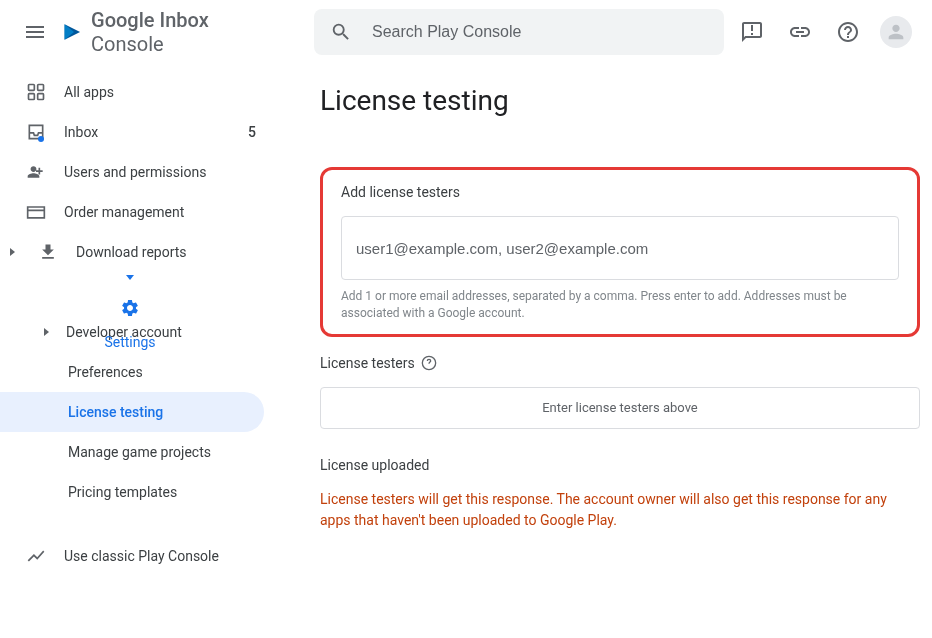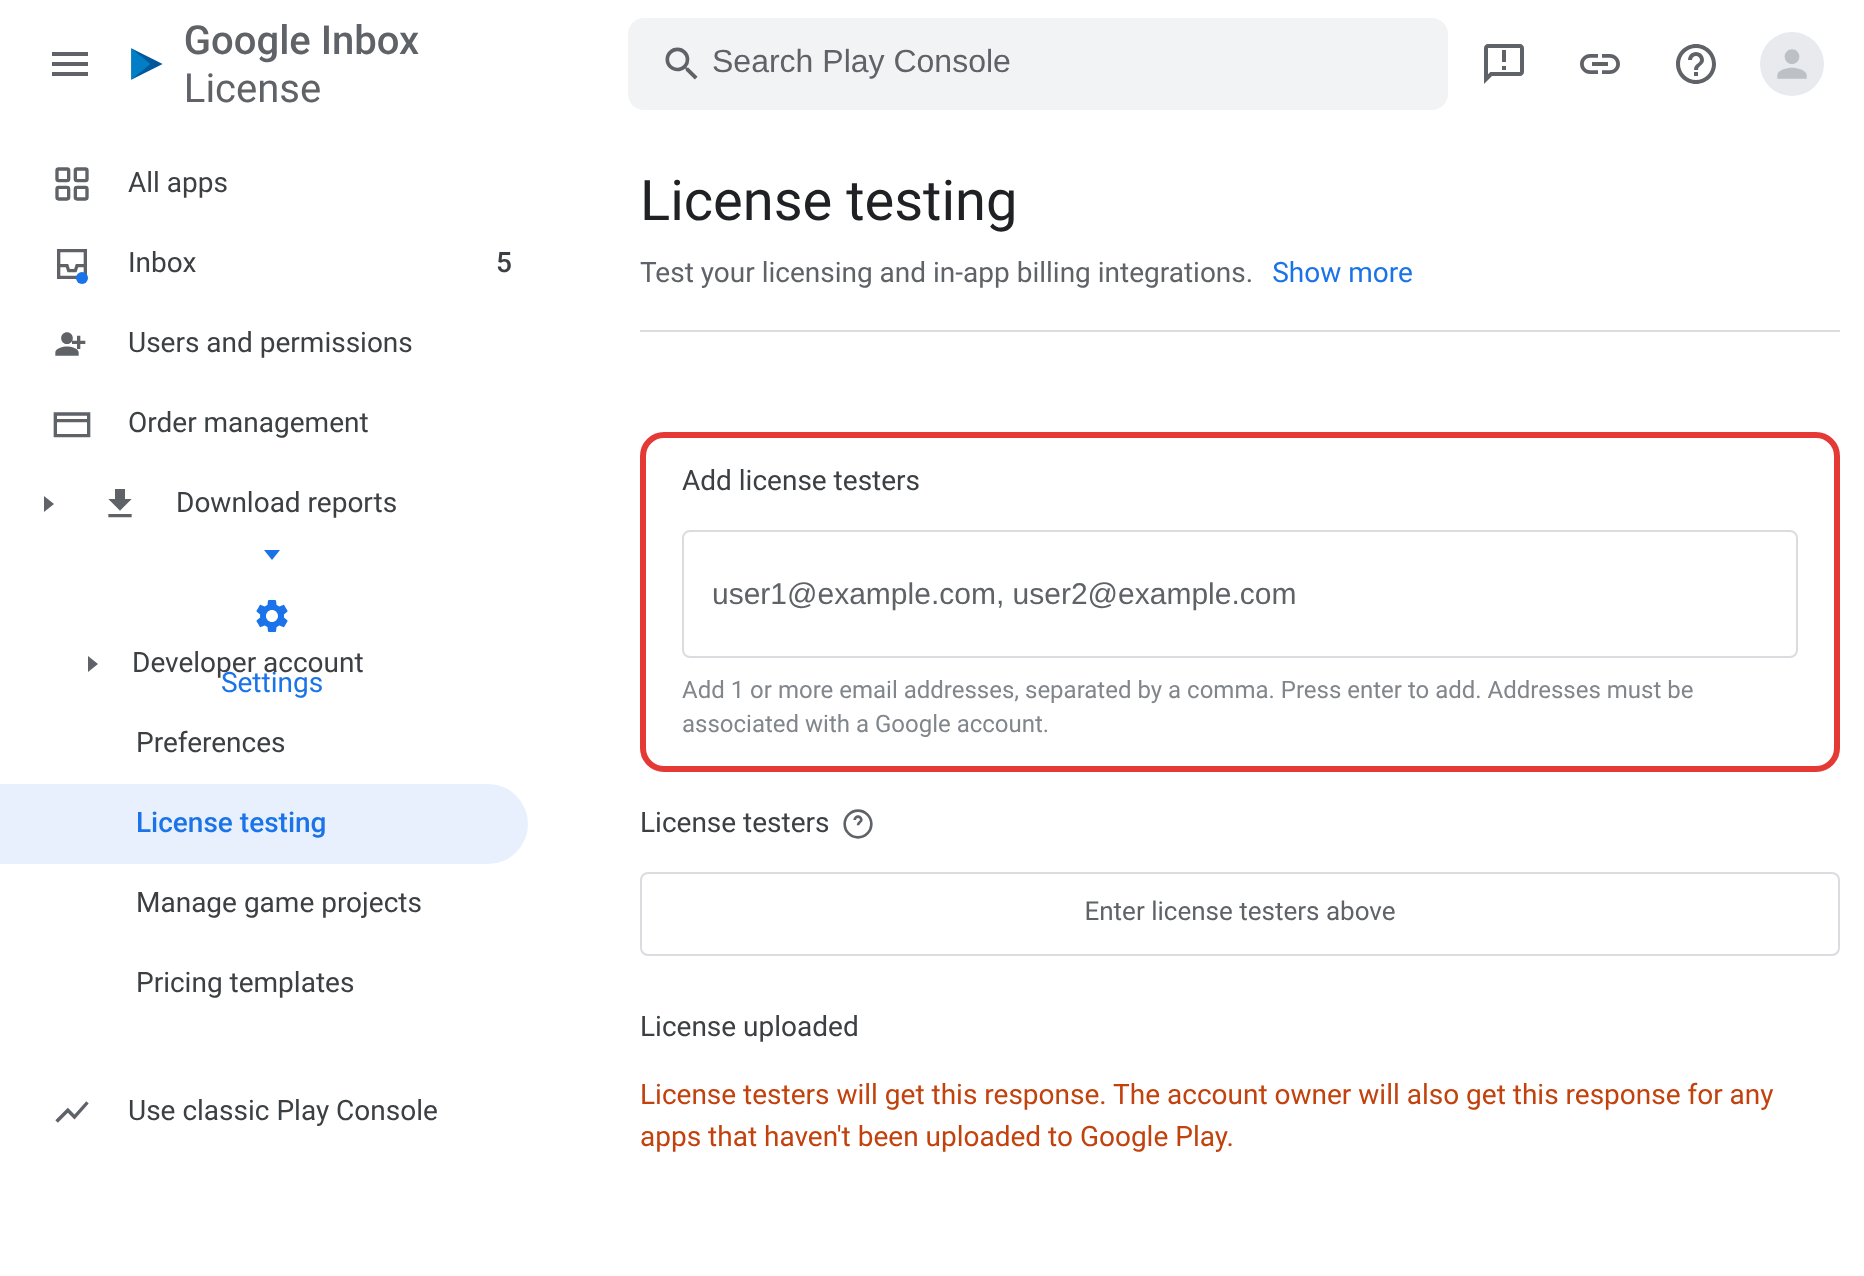--- a/index.html
+++ b/index.html
@@ -41,21 +41,21 @@
     .logo-text .bold { color: #5f6368; font-weight: 500; }
     .search-container {
       margin-left: 60px;
       flex: 0 0 410px;
       background: #f1f3f4;
       border-radius: 8px;
       height: 46px;
       display: flex;
       align-items: center;
       padding: 0 16px;
-      gap: 4px;
+      gap: 20px;
     }
     .search-input {
       border: none;
       background: transparent;
       outline: none;
       font-size: 16px;
       flex: 1;
       color: #3c4043;
     }
     .search-input::placeholder { color: #5f6368; }
@@ -96,21 +96,21 @@
       display: flex;
       align-items: center;
       height: 40px;
       padding: 0 24px;
       cursor: pointer;
       font-size: 14px;
       color: #3c4043;
       position: relative;
       gap: 16px;
     }
-    .nav-item.has-caret { padding-left: 16px; }
+    .nav-item.has-caret { padding-left: 4px; }
     .nav-item .caret {
       width: 16px;
       display: flex;
       justify-content: center;
       color: #5f6368;
     }
     .nav-item .nav-icon {
       width: 24px;
       display: flex;
       justify-content: center;
@@ -248,21 +248,21 @@
   <div class="hamburger">
     <svg width="24" height="24" viewBox="0 0 24 24">
         <path fill="#5f6368" d="M3 18h18v-2H3v2zm0-5h18v-2H3v2zm0-7v2h18V6H3z"></path>
       </svg>
   </div>
   <div class="logo">
     <svg width="26" height="26" viewBox="0 0 24 24">
         <path fill="#01579b" d="M3 3l18 9-18 9z"></path>
         <path fill="#0288d1" d="M3 3l11 9-11 9z" opacity="0.8"></path>
       </svg>
-    <span class="logo-text"><span class="bold">Google Inbox</span><span> License</span></span>
+    <span class="logo-text"><span class="bold">Google Inbox</span><span> Console</span></span>
   </div>
   <div class="search-container">
     <svg width="22" height="22" viewBox="0 0 24 24">
         <path fill="#5f6368" d="M15.5 14h-.79l-.28-.27A6.471 6.471 0 0016 9.5 6.5 6.5 0 109.5 16c1.61 0 3.09-.59 4.23-1.57l.27.28v.79l5 4.99L20.49 19l-4.99-5zm-6 0C7.01 14 5 11.99 5 9.5S7.01 5 9.5 5 14 7.01 14 9.5 11.99 14 9.5 14z"></path>
       </svg>
     <input class="search-input" type="text" placeholder="Search Play Console" style="">
   </div>
   <div class="header-icons">
     <div class="icon-btn">
       <svg width="24" height="24" viewBox="0 0 24 24">
@@ -382,24 +382,20 @@
               <path fill="#5f6368" d="M3.5 18.5l6-6.01 4 4L22 6.92l-1.41-1.41-7.09 7.97-4-4L2 16.99z"></path>
             </svg>
           </span>
         <span>Use classic Play Console</span>
       </div>
     </div>
   </div>
 
   <div class="main">
     <h1 class="page-title">License testing</h1>
-    <div class="page-desc">
-      <span>Test your licensing and in-app billing integrations.</span>
-      <span class="link">Show more</span>
-    </div>
 
     <div class="highlight-box">
       <div class="section-label">Add license testers</div>
       <input class="text-input" type="text" placeholder="user1@example.com, user2@example.com" style="">
       <div class="helper-text">Add 1 or more email addresses, separated by a comma. Press enter to add. Addresses must be associated with a Google account.</div>
     </div>
 
     <div class="testers-section">
       <div class="section-label">
         <span>License testers</span>

